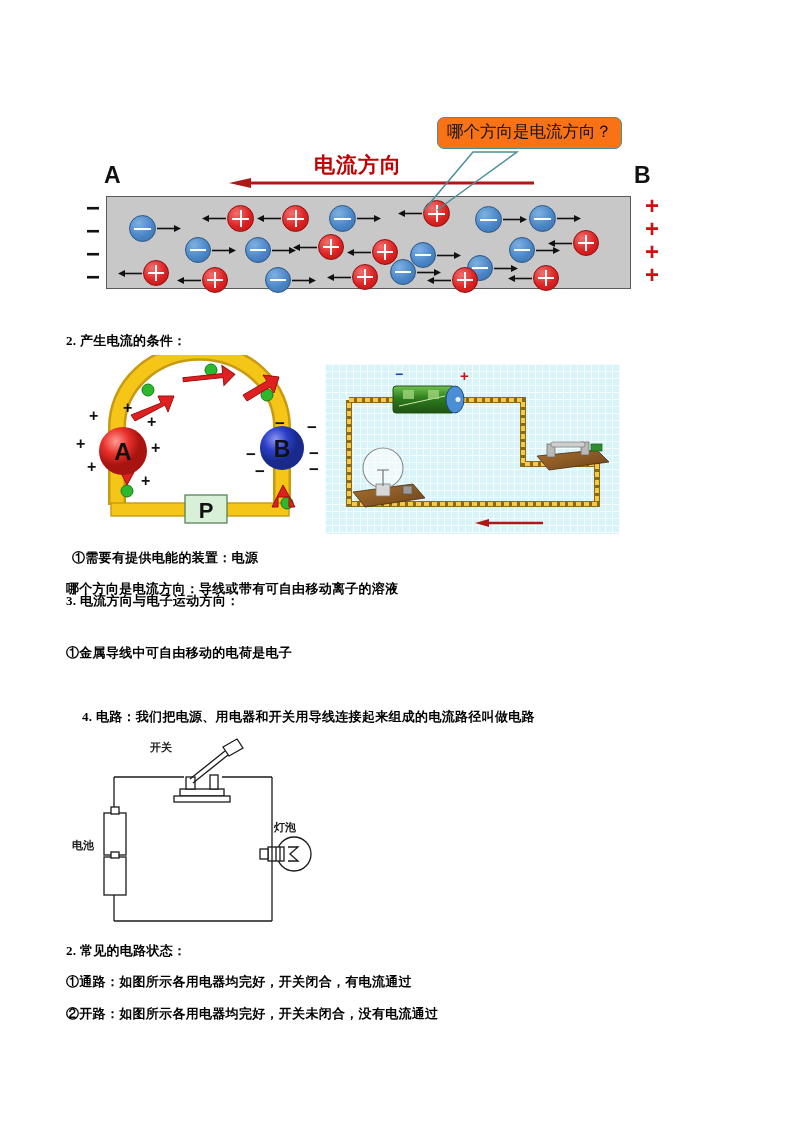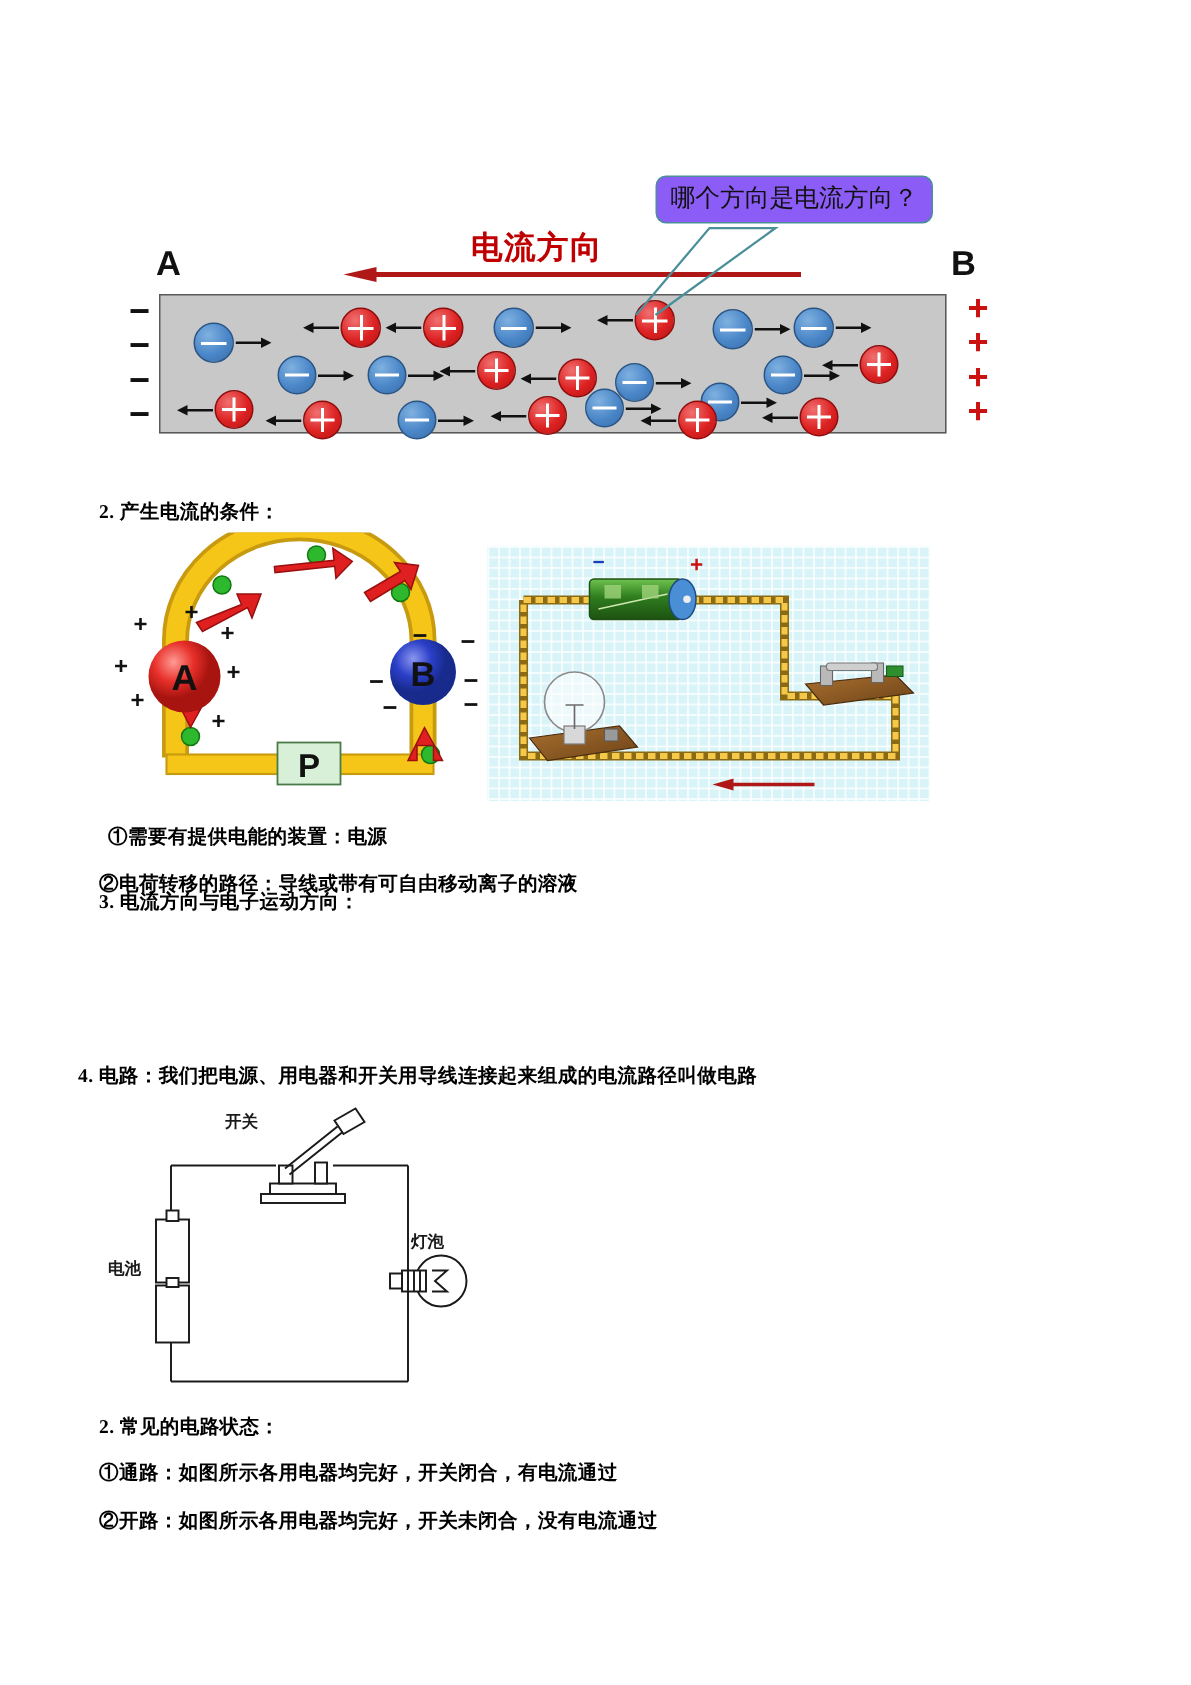--- a/index.html
+++ b/index.html
@@ -50,21 +50,21 @@
     letter-spacing: 1px;
   }
 
   .cur-arrow { position: absolute; left: 133px; top: 60px; width: 305px; height: 10px; }
 
   .callout {
     position: absolute;
     left: 341px; top: -1px;
     border: 1.6px solid #4a8f99;
     border-radius: 7px;
-    background: #8b5cf6;
+    background: #f97316;
     padding: 3px 9px 5px 9px;
     font-family: "Liberation Serif","DejaVu Serif",serif;
     font-size: 16.5px;
     color: #111;
     white-space: nowrap;
     z-index: 3;
   }
   .callout-tail { position: absolute; left: 325px; top: 32px; width: 130px; height: 62px; z-index: 2; }
 
   .conductor {
@@ -457,25 +457,26 @@
       </g>
 
       <g>
         <line x1="160" y1="159" x2="218" y2="159" stroke="#b01818" stroke-width="2.4"></line>
         <polygon points="150,159 164,155 164,163" fill="#b01818"></polygon>
       </g>
     </svg>
   </div>
 
   <div class="body-text" style="left:72px; top:549px;">①需要有提供电能的装置：电源</div>
-  <div class="body-text" style="left:66px; top:580px;">②电荷转移的路径：导线或带有可自由移动离子的溶液</div>
+  <div class="body-text" style="left:66px; top:580px;">哪个方向是电流方向：导线或带有可自由移动离子的溶液</div>
 
   <div class="body-text" style="left:66px; top:592px;">3. 电流方向与电子运动方向：</div>
-
-  <div class="body-text" style="left:52px; top:708px;">4. 电路：我们把电源、用电器和开关用导线连接起来组成的电流路径叫做电路</div>
+  <div class="body-text" style="left:66px; top:644px;">①金属导线中可自由移动的电荷是电子</div>
+
+  <div class="body-text" style="left:82px; top:708px;">4. 电路：我们把电源、用电器和开关用导线连接起来组成的电流路径叫做电路</div>
 
   <div id="fig-schem">
     <svg width="295" height="195" viewBox="0 0 295 195">
 
       <g stroke="#1a1a1a" stroke-width="1.3" fill="none">
         <polyline points="52,42 122,42"></polyline>
         <polyline points="160,42 210,42"></polyline>
         <polyline points="210,42 210,112"></polyline>
         <polyline points="210,126 210,186"></polyline>
         <polyline points="210,186 52,186"></polyline>

